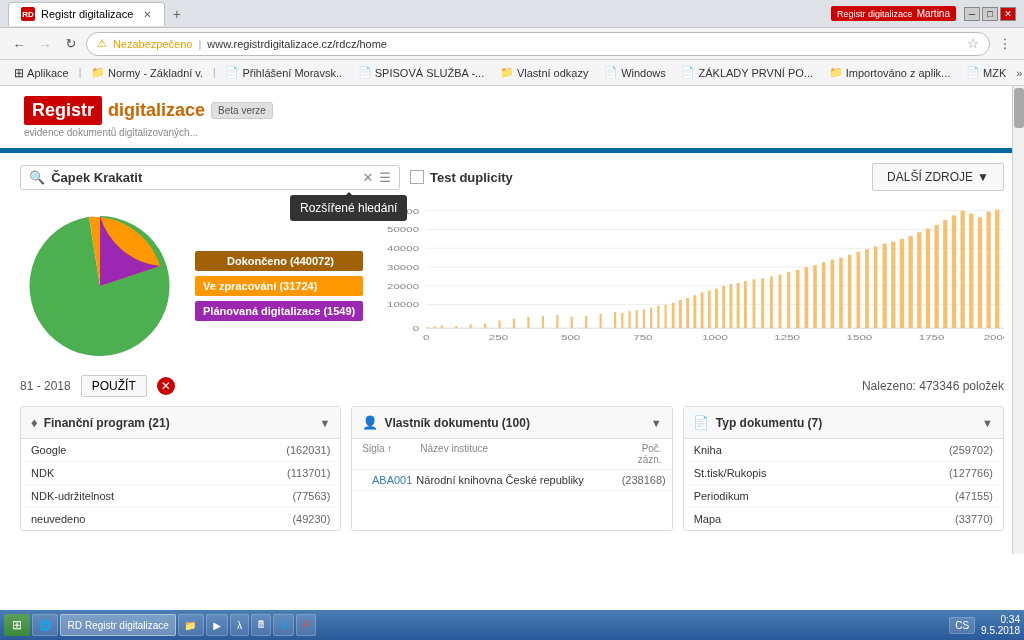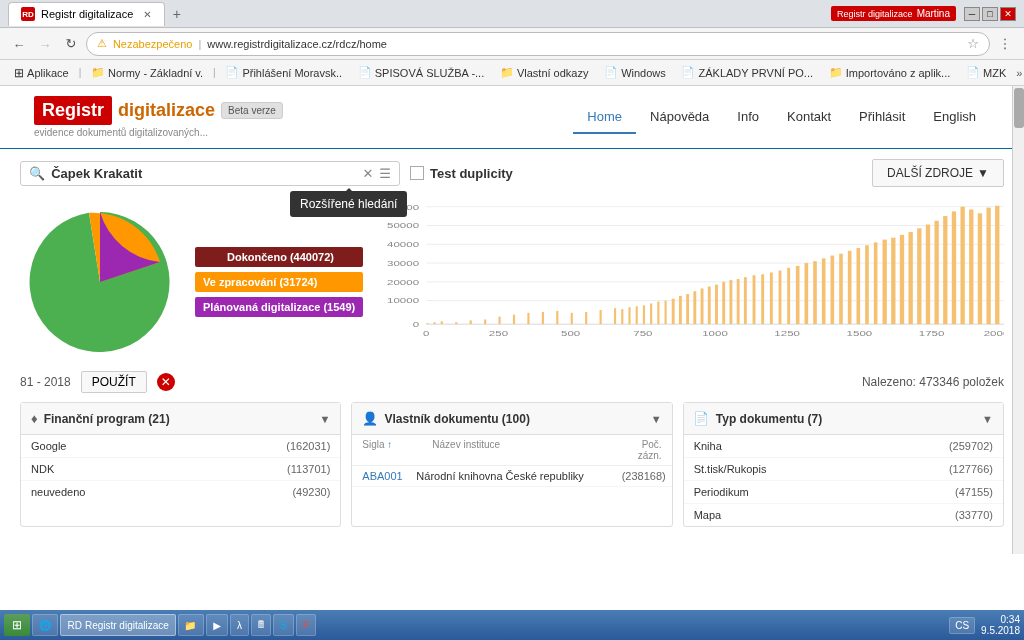--- a/index.html
+++ b/index.html
@@ -141,22 +141,22 @@
     .bm-sep { color: #aaa; font-size: 10px; }
     .bm-more { margin-left: auto; font-size: 11px; color: #555; cursor: pointer; }
 
     
     .page { background: white; height: 554px; overflow: hidden; }
 
     
     .site-header {
       display: flex;
       align-items: center;
-      padding: 10px 34px;
-      border-bottom: 1px solid #0369a1;
+      padding: 10px 24px;
+      border-bottom: 5px solid #0369a1;
       gap: 28px;
     }
     .logo-area {
       display: flex;
       flex-direction: column;
     }
     .logo-line {
       display: flex;
       align-items: center;
       gap: 6px;
@@ -310,21 +310,21 @@
       flex-direction: column;
       gap: 5px;
     }
     .legend-item {
       padding: 4px 8px;
       font-size: 11px;
       color: white;
       border-radius: 2px;
       font-weight: bold;
     }
-    .legend-done { background: #7f1d1d; padding-left: 32px; }
+    .legend-done { background: #a16207; padding-left: 32px; }
     .legend-processing { background: #FF9800; }
     .legend-planned { background: #9C27B0; }
 
     
     .bar-section {
       flex: 1;
     }
     .bar-chart {
       width: 100%;
       height: 155px;
@@ -402,40 +402,40 @@
       font-size: 11px;
       color: #333;
       border-bottom: 1px solid #f5f5f5;
     }
     .filter-row:last-child { border-bottom: none; }
     .filter-count { color: #666; }
 
     
     .filter-table-header {
       display: flex;
-      gap: 20px;
+      gap: 8px;
       padding: 4px 10px;
       font-size: 10px;
       color: #888;
       border-bottom: 1px solid #eee;
     }
     .col-sigla { width: 50px; cursor: pointer; }
     .col-name { flex: 1; cursor: pointer; }
     .col-count { width: 40px; text-align: right; cursor: pointer; }
     .sort-arrow { color: #337ab7; }
     .filter-table-row {
       display: flex;
       gap: 4px;
       padding: 4px 10px;
       font-size: 11px;
       color: #333;
       border-bottom: 1px solid #f5f5f5;
       align-items: flex-start;
     }
-    .col-sigla-val { width: 50px; color: #337ab7; font-size: 11px; }
+    .col-sigla-val { width: 50px; color: #337ab7; font-size: 11px; text-align: right; }
     .col-name-val { flex: 1; font-size: 11px; }
     .col-count-val { width: 40px; text-align: right; color: #666; font-size: 11px; }
 
     
     .taskbar {
       position: fixed;
       bottom: 0;
       left: 0;
       width: 1024px;
       height: 30px;
@@ -588,28 +588,20 @@
 
   <div class="site-header">
     <div class="logo-area">
       <div class="logo-line">
         <span class="logo-registr">Registr</span>
         <span class="logo-digitalizace">digitalizace</span>
         <span class="beta-badge">Beta verze</span>
       </div>
       <span class="logo-subtitle">evidence dokumentů digitalizovaných...</span>
     </div>
-    <nav class="site-nav">
-      <div class="nav-item active">Home</div>
-      <div class="nav-item">Nápověda</div>
-      <div class="nav-item">Info</div>
-      <div class="nav-item">Kontakt</div>
-      <div class="nav-item">Přihlásit</div>
-      <div class="nav-item">English</div>
-    </nav>
   </div>
 
   <div class="search-area">
     <div class="search-box">
       <span class="search-icon">🔍</span>
       <input class="search-input" type="text" value="Čapek Krakatit" style="">
       <span class="search-clear">✕</span>
       <span class="search-menu">☰</span>
     </div>
     <div class="duplicate-check">
@@ -757,20 +749,24 @@
       <div class="filter-body">
         <div class="filter-row">
           <span>Google</span>
           <span class="filter-count">(162031)</span>
         </div>
         <div class="filter-row">
           <span>NDK</span>
           <span class="filter-count">(113701)</span>
         </div>
         <div class="filter-row">
+          <span>NDK-udržitelnost</span>
+          <span class="filter-count">(77563)</span>
+        </div>
+        <div class="filter-row">
           <span>neuvedeno</span>
           <span class="filter-count">(49230)</span>
         </div>
       </div>
     </div>
 
     <div class="filter-panel">
       <div class="filter-header">
         <span class="filter-icon">👤</span>
         <span>Vlastník dokumentu (100)</span>

